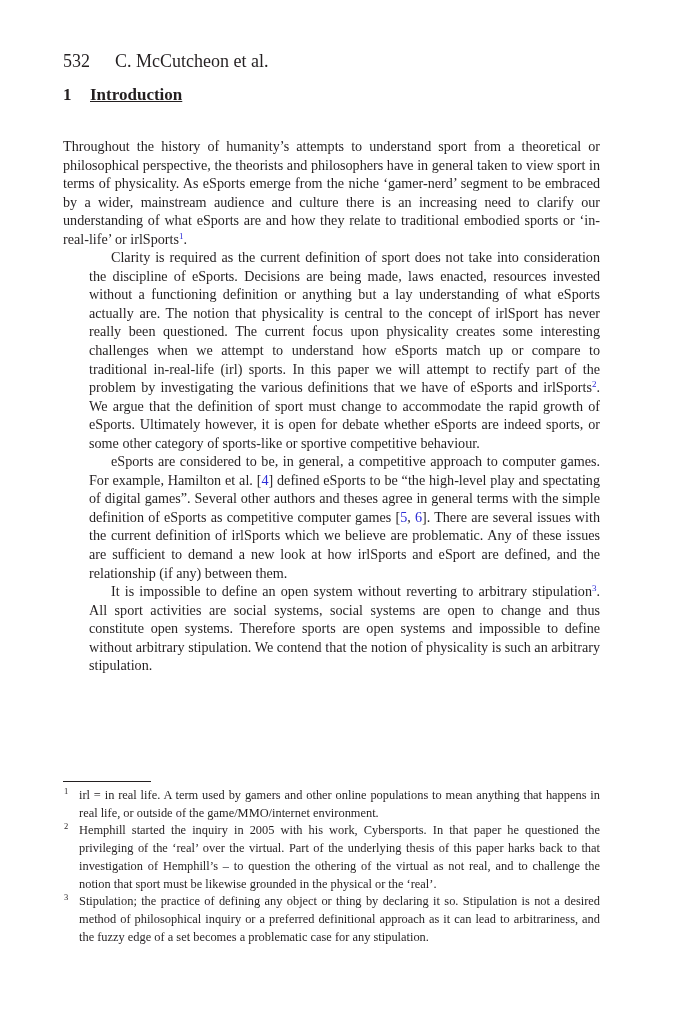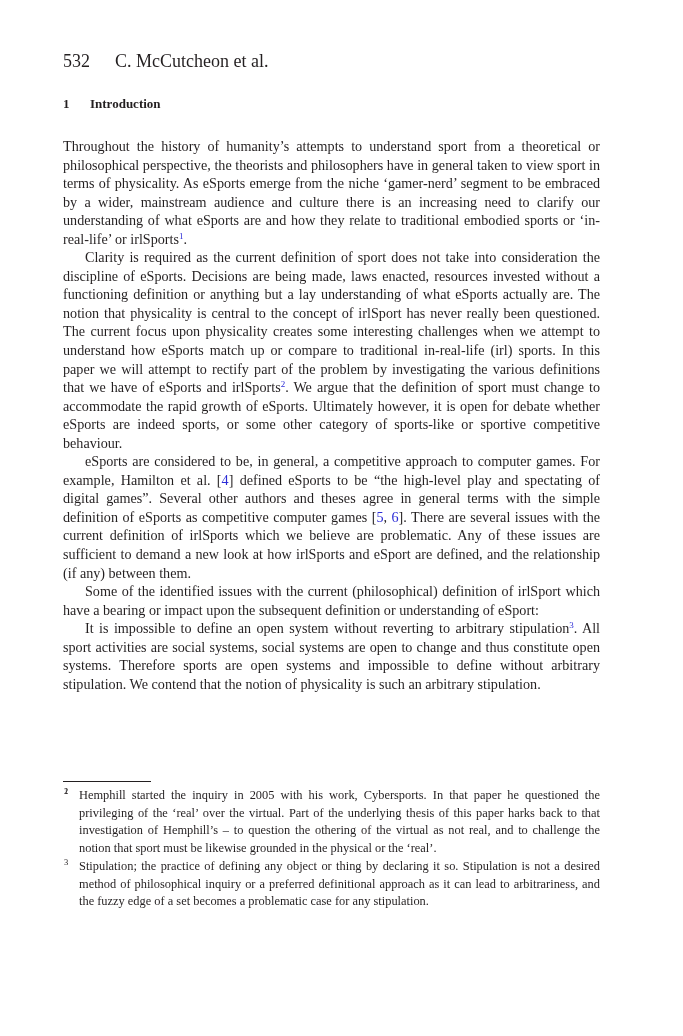--- a/index.html
+++ b/index.html
@@ -1,25 +1,25 @@
 <!DOCTYPE html>
 <html><head>
   <meta charset="utf-8">
   <style>
     html, body { margin: 0; padding: 0; background: #ffffff; }
     body { width: 683px; height: 1036px; position: relative; overflow: hidden;
       font-family: "Liberation Serif", "DejaVu Serif", serif; color: #231f20; }
     .page { position: absolute; left: 63px; top: 0; width: 537px; }
     .running-head { position: absolute; top: 51px; left: 0; font-size: 18px; white-space: nowrap; }
     .running-head .pg { display: inline-block; width: 52px; }
-    .section-heading { position: absolute; top: 96px; left: 0; font-size: 13px; font-weight: bold; white-space: nowrap; }
+    .section-heading { position: absolute; top: 85px; left: 0; font-size: 17px; font-weight: bold; white-space: nowrap; text-decoration: underline; }
     .section-heading .num { display: inline-block; width: 27px; }
     .body { position: absolute; top: 137px; left: 0; width: 537px; font-size: 14.15px; line-height: 18.55px; text-align: justify; hyphens: none; }
     .body p { margin: 0; }
-    .body p.indent { text-indent: 22px; }
+    .body p.indent { text-indent: 22px; margin-left: 26px; }
     sup { font-size: 9px; line-height: 0; vertical-align: 5px; }
     .link { color: #2b2bd6; }
     .fn-rule { position: absolute; top: 781px; left: 0; width: 88px; height: 0; border-top: 1px solid #231f20; }
     .footnotes { position: absolute; top: 787px; left: 0; width: 537px; font-size: 12.4px; line-height: 17.7px; text-align: justify; }
     .fn { position: relative; padding-left: 16px; margin: 0; }
     .fn .mark { position: absolute; left: 1px; top: -4px; font-size: 8.5px; }
   </style>
 </head>
 <body>
 
@@ -29,23 +29,22 @@
   </div>
 
   <div class="section-heading">
     <span class="num">1</span><span>Introduction</span>
   </div>
 
   <div class="body" id="body">
       <p><span>Throughout the history of humanity’s attempts to understand sport from a theoretical or philosophical perspective, the theorists and philosophers have in general taken to view sport in terms of physicality. As eSports emerge from the niche ‘gamer-nerd’ segment to be embraced by a wider, mainstream audience and culture there is an increasing need to clarify our understanding of what eSports are and how they relate to traditional embodied sports or ‘in-real-life’ or irlSports</span><sup class="link">1</sup><span>.</span></p>
       <p class="indent"><span>Clarity is required as the current definition of sport does not take into consideration the discipline of eSports. Decisions are being made, laws enacted, resources invested without a functioning definition or anything but a lay understanding of what eSports actually are. The notion that physicality is central to the concept of irlSport has never really been questioned. The current focus upon physicality creates some interesting challenges when we attempt to understand how eSports match up or compare to traditional in-real-life (irl) sports. In this paper we will attempt to rectify part of the problem by investigating the various definitions that we have of eSports and irlSports</span><sup class="link">2</sup><span>. We argue that the definition of sport must change to accommodate the rapid growth of eSports. Ultimately however, it is open for debate whether eSports are indeed sports, or some other category of sports-like or sportive competitive behaviour.</span></p>
       <p class="indent"><span>eSports are considered to be, in general, a competitive approach to computer games. For example, Hamilton et al. [</span><span class="link">4</span><span>] defined eSports to be “the high-level play and spectating of digital games”. Several other authors and theses agree in general terms with the simple definition of eSports as competitive computer games [</span><span class="link">5</span><span>, </span><span class="link">6</span><span>]. There are several issues with the current definition of irlSports which we believe are problematic. Any of these issues are sufficient to demand a new look at how irlSports and eSport are defined, and the relationship (if any) between them.</span></p>
-      <p class="indent"><span>Some of the identified issues with the current (philosophical) definition of irlSport which have a bearing or impact upon the subsequent definition or understanding of eSport:</span></p>
       <p class="indent"><span>It is impossible to define an open system without reverting to arbitrary stipulation</span><sup class="link">3</sup><span>. All sport activities are social systems, social systems are open to change and thus constitute open systems. Therefore sports are open systems and impossible to define without arbitrary stipulation. We contend that the notion of physicality is such an arbitrary stipulation.</span></p>
     </div>
 
   <div class="fn-rule"></div>
   <div class="footnotes" id="footnotes">
-      <p class="fn"><span class="mark">1</span></p>
+      <p class="fn"><span class="mark">1</span><span>irl = in real life. A term used by gamers and other online populations to mean anything that happens in real life, or outside of the game/MMO/internet environment.</span></p>
       <p class="fn"><span class="mark">2</span><span>Hemphill started the inquiry in 2005 with his work, Cybersports. In that paper he questioned the privileging of the ‘real’ over the virtual. Part of the underlying thesis of this paper harks back to that investigation of Hemphill’s – to question the othering of the virtual as not real, and to challenge the notion that sport must be likewise grounded in the physical or the ‘real’.</span></p>
       <p class="fn"><span class="mark">3</span><span>Stipulation; the practice of defining any object or thing by declaring it so. Stipulation is not a desired method of philosophical inquiry or a preferred definitional approach as it can lead to arbitrariness, and the fuzzy edge of a set becomes a problematic case for any stipulation.</span></p>
     </div>
 </div>
 
 </body></html>

